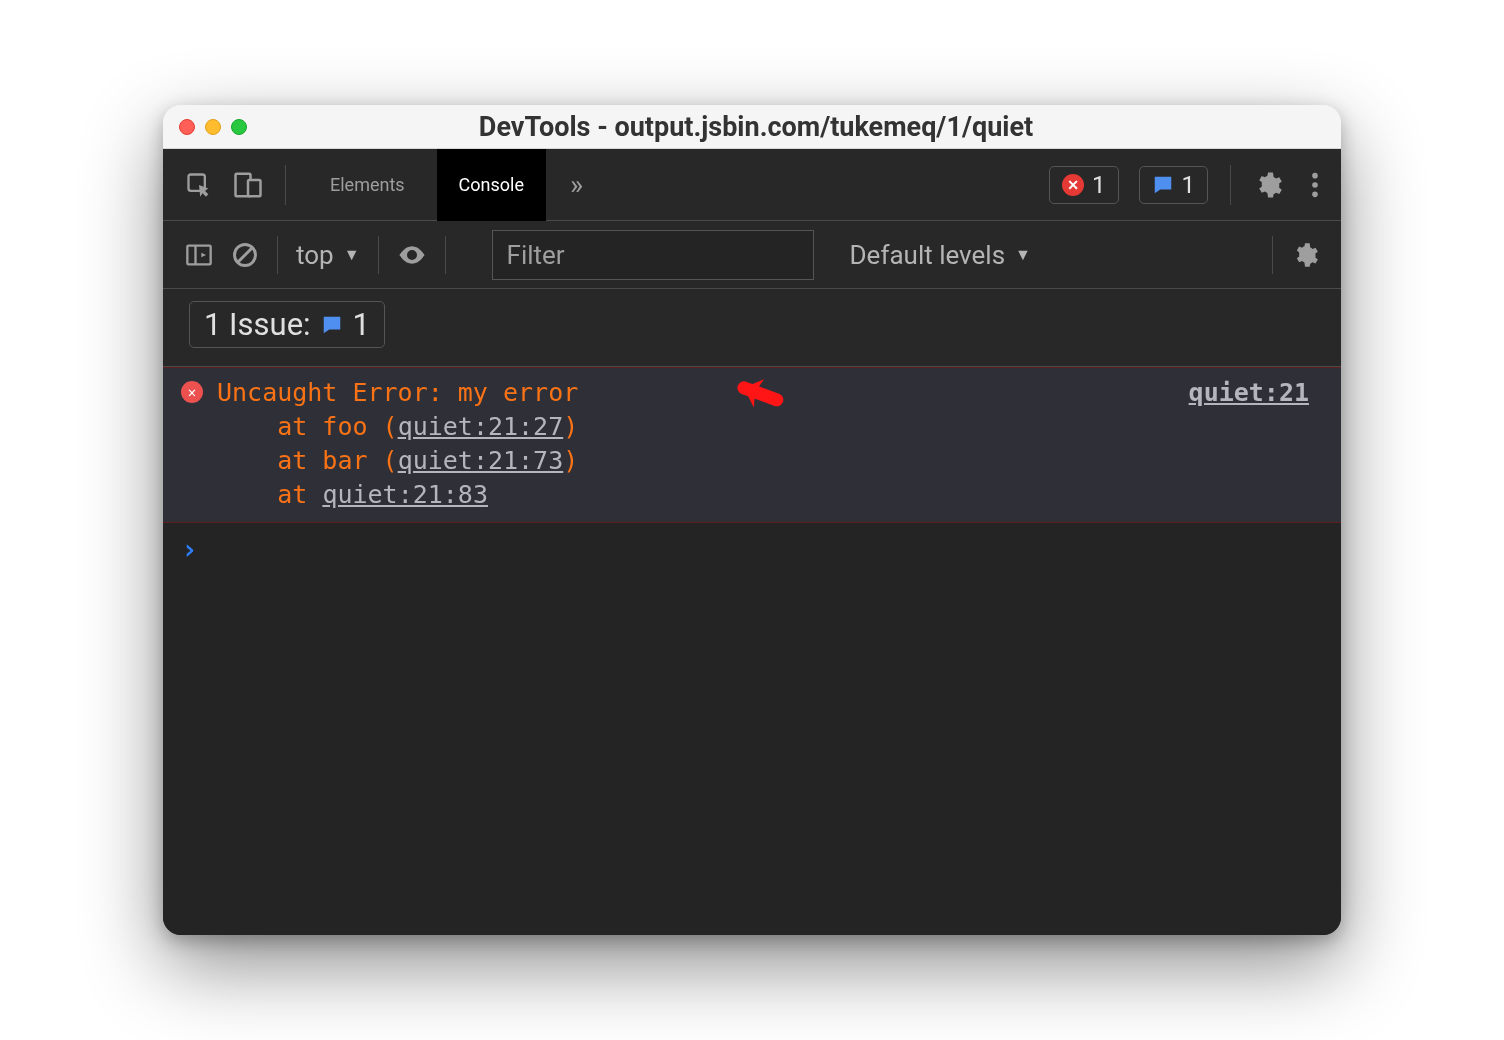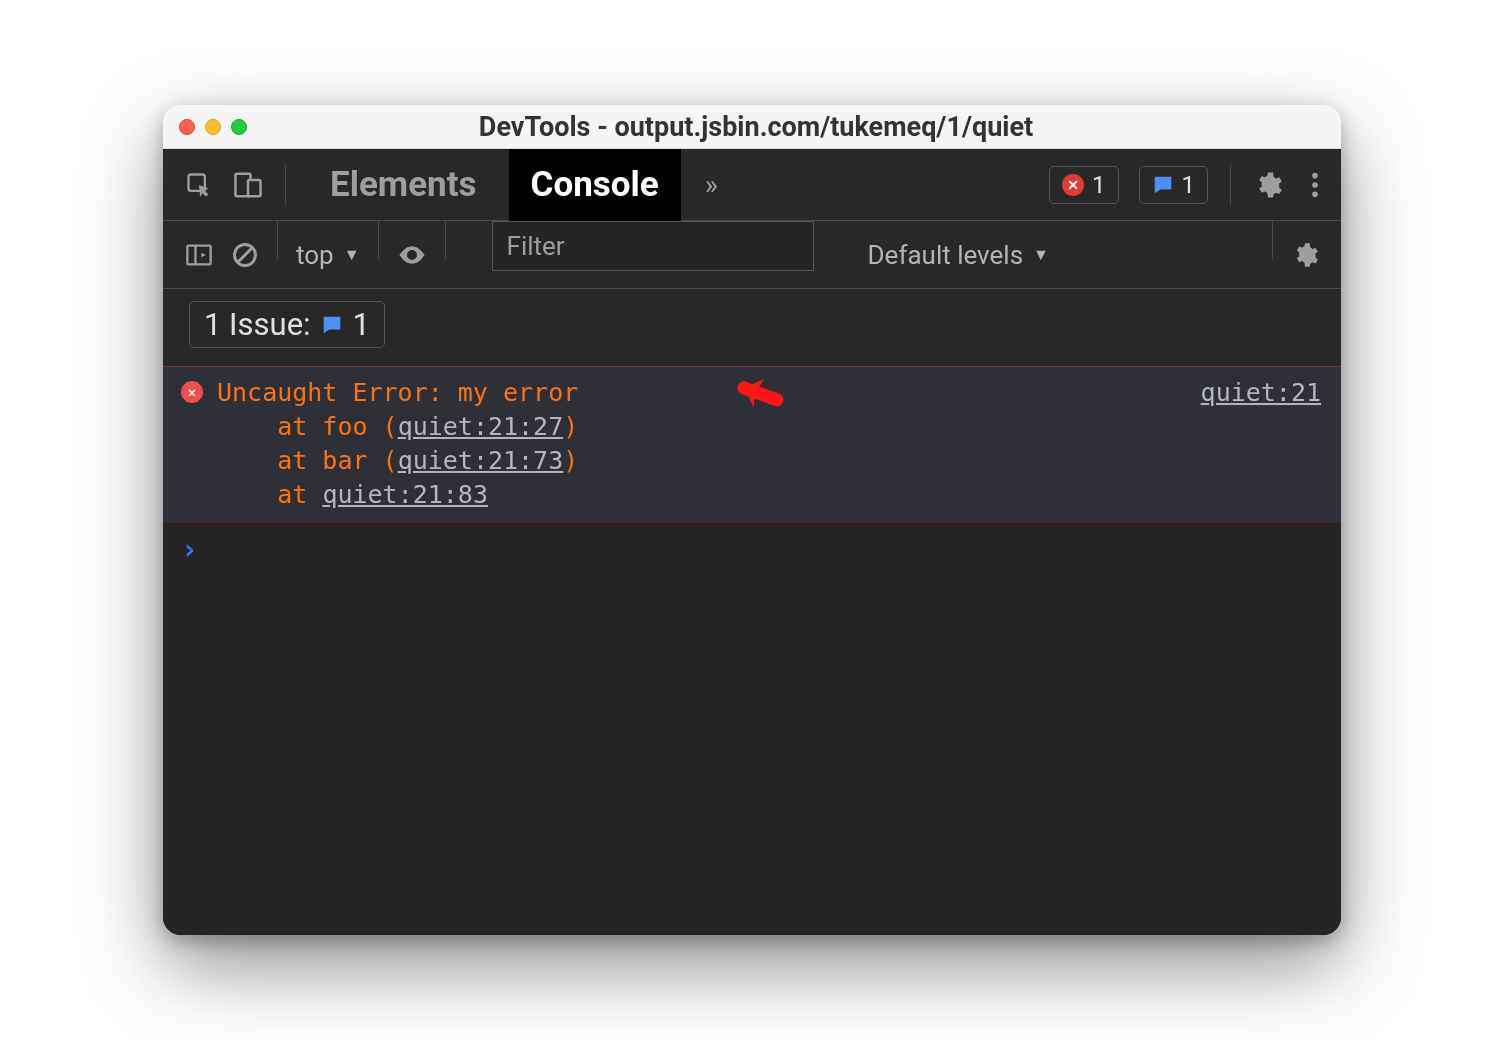--- a/index.html
+++ b/index.html
@@ -35,38 +35,38 @@
     border-bottom:1px solid #4a4a4a;
     padding:0 22px; gap:10px;
   }
   .iconbtn{
     display:flex;align-items:center;justify-content:center;
     color:#9e9e9e; cursor:pointer;
   }
   .tabbar .sep{width:1px;height:40px;background:#4a4a4a;margin:0 12px;}
   .tab{
     padding:0 22px;height:72px;display:flex;align-items:center;
-    font-size:35px;color:#9e9e9e;cursor:pointer;font-weight:bold;
+    font-size:18px;color:#9e9e9e;cursor:pointer;
   }
   .tab.active{background:#000;color:#fff;}
   .chev{font-size:28px;color:#9e9e9e;padding:0 14px;}
   .flex1{flex:1;}
   .badge{
     display:flex;align-items:center;gap:8px;
     border:1px solid #555;border-radius:5px;
     padding:4px 12px;font-size:24px;color:#e0e0e0;
   }
   .circle-x{
     width:22px;height:22px;border-radius:50%;background:#e53935;color:#fff;
     display:flex;align-items:center;justify-content:center;font-size:14px;font-weight:700;
   }
   .msgico{color:#4f8ff0;}
   
   .toolbar{
-    height:68px;display:flex;padding:0 22px;gap:18px;
+    height:68px;display:flex;align-items:center;padding:0 22px;gap:18px;
     border-bottom:1px solid #4a4a4a;font-size:26px;color:#b4b4b4;
   }
   .toolbar .sepV{width:1px;height:38px;background:#4a4a4a;}
   .ctxlabel{display:flex;align-items:center;gap:10px;}
   .triDown{font-size:16px;}
   .filter{
     flex:0 0 322px;height:50px;background:#242424;border:1px solid #555;
     display:flex;align-items:center;padding:0 14px;color:#9e9e9e;margin-left:28px;
   }
   
@@ -90,21 +90,21 @@
     display:flex;align-items:flex-start;gap:14px;position:relative;
   }
   .errblock .xicon{
     width:22px;height:22px;border-radius:50%;background:#ec514f;color:#fff;
     display:flex;align-items:center;justify-content:center;font-size:14px;font-weight:700;margin-top:5px;flex-shrink:0;
   }
   .stack{white-space:pre;}
   .stack a{color:#b4b6bd;text-decoration:underline;}
   .stack .fn{color:#f97316;}
   .srclink{
-    position:absolute;right:20px;top:8px;color:#b4b6bd;text-decoration:underline;cursor:pointer;
+    position:absolute;right:32px;top:8px;color:#b4b6bd;text-decoration:underline;cursor:pointer;font-weight:bold;
   }
   .prompt{
     padding:10px 18px;color:#2f7df6;font-size:28px;font-weight:800;
   }
   
   .redarrow{position:absolute;left:560px;top:-10px;pointer-events:none;}
   svg{display:block;}
 </style>
 </head>
 <body>
@@ -190,21 +190,21 @@
       <div class="sepV"></div>
       <div class="iconbtn">
         <svg width="30" height="30" viewBox="0 0 24 24" fill="#9e9e9e">
             <path d="M12 5C6 5 2 12 2 12s4 7 10 7 10-7 10-7-4-7-10-7zm0 11a4 4 0 110-8 4 4 0 010 8z"></path>
           </svg>
       </div>
       <div class="sepV"></div>
       <div class="filter">
         <span>Filter</span>
       </div>
-      <div class="ctxlabel" style="margin-left:36px">
+      <div class="ctxlabel" style="margin-left:18px">
         <span>Default levels</span>
         <span class="triDown">▼</span>
       </div>
       <div class="flex1"></div>
       <div class="sepV"></div>
       <div class="iconbtn">
         <svg width="28" height="28" viewBox="0 0 24 24" fill="#9e9e9e">
             <path d="M12 8a4 4 0 100 8 4 4 0 000-8zm9 4a7 7 0 00-.1-1.2l2.1-1.6-2-3.4-2.5 1a7 7 0 00-2-1.2L16 2h-4l-.5 2.6a7 7 0 00-2 1.2l-2.5-1-2 3.4 2.1 1.6A7 7 0 007 12c0 .4 0 .8.1 1.2L5 14.8l2 3.4 2.5-1a7 7 0 002 1.2L12 22h4l.5-2.6a7 7 0 002-1.2l2.5 1 2-3.4-2.1-1.6c.1-.4.1-.8.1-1.2z"></path>
           </svg>
       </div>

